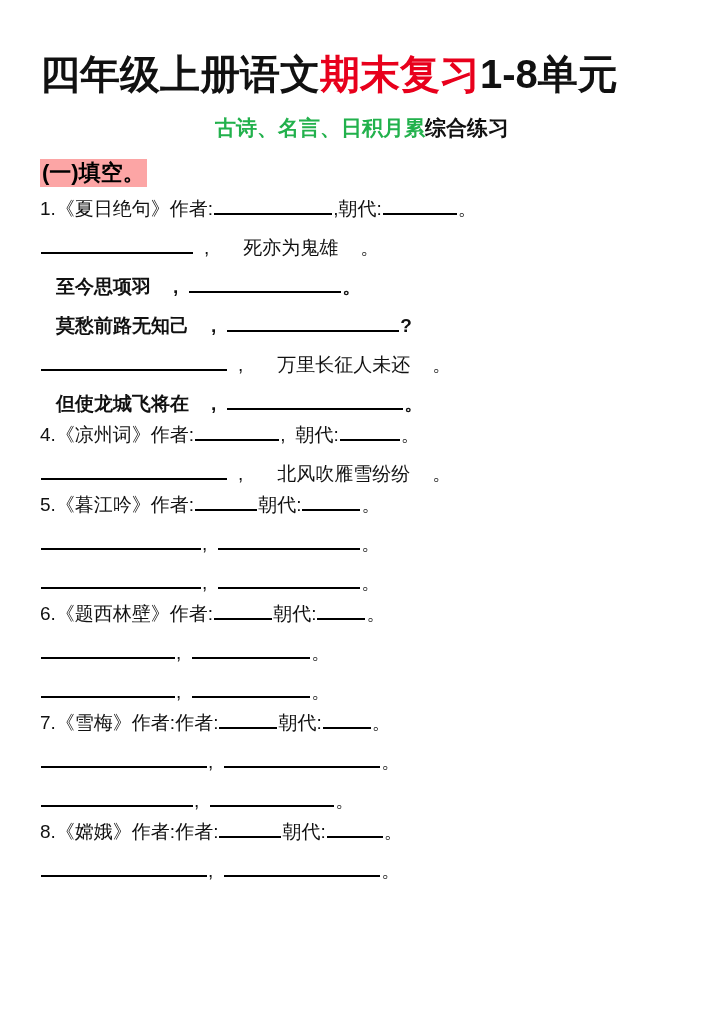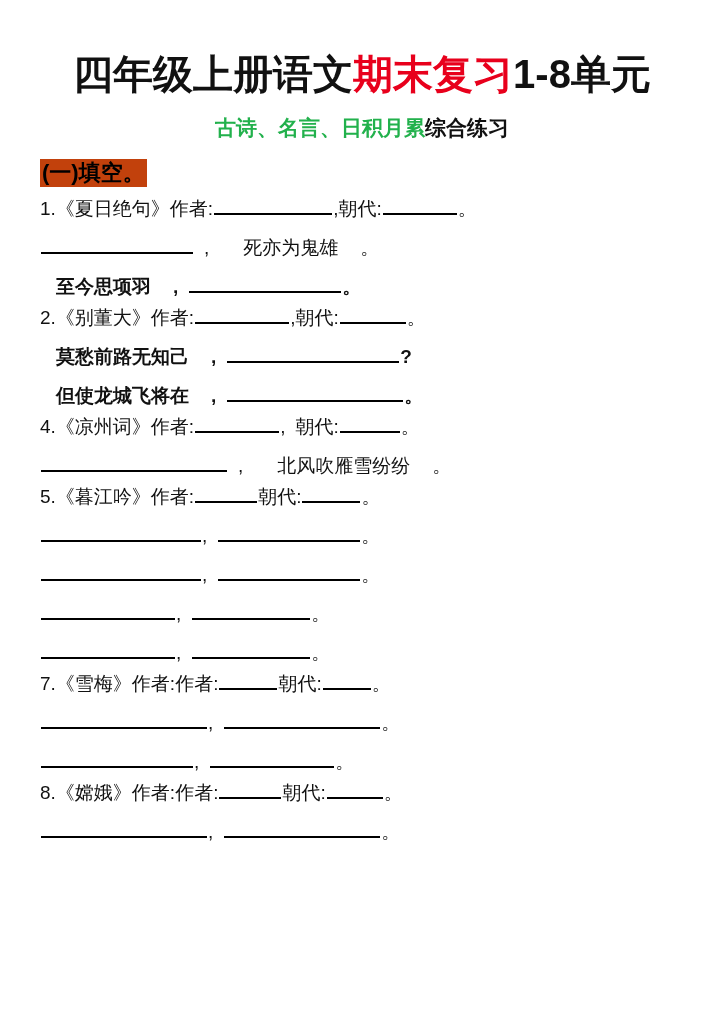--- a/index.html
+++ b/index.html
@@ -19,21 +19,21 @@
   .page {
     position: relative;
     width: 724px;
     height: 1024px;
     box-sizing: border-box;
     padding: 0 40px;
   }
 
   
   .doc-title {
-    text-align: center;
+    text-align: left;
     font-size: 40px;
     font-weight: 700;
     letter-spacing: 0px;
     line-height: 1.1;
     margin: 0;
     padding-top: 52px;
     white-space: nowrap;
   }
   .doc-title .seg-red { color: #e8001c; }
   .doc-title .seg-black { color: #111111; }
@@ -52,21 +52,21 @@
 
   
   .section-head {
     margin: 0;
     padding-top: 20px;
     font-size: 22px;
     font-weight: 700;
     line-height: 1.25;
   }
   .section-head .hl {
-    background: #c2410c;
+    background: #fca5a5;
     padding: 1px 2px 2px 2px;
   }
 
   
   .qlist {
     margin: 0;
     padding: 0;
     list-style: none;
   }
   .line {
@@ -106,39 +106,40 @@
   <div class="section-head"><span class="hl">(一)填空。</span></div>
 
   <div class="qlist">
 
     <div class="line head"><span>1.</span><span>《夏日绝句》</span><span>作者:</span><span class="blank" style="width:118px"></span><span>,</span><span>朝代:</span><span class="blank" style="width:74px"></span><span class="period">。</span></div>
 
     <div class="line verse"><span class="blank" style="width:152px"></span><span class="gap-s"></span><span>,</span><span class="gap-l"></span><span>死亦为鬼雄</span><span class="gap-m"></span><span class="period">。</span></div>
 
     <div class="line verse indent-1"><span>至今思项羽</span><span class="gap-m"></span><span>,</span><span class="gap-s"></span><span class="blank" style="width:152px"></span><span class="period">。</span></div>
 
-    <div class="line head"><span>2.</span><span>《别董大》</span><span>作者:</span><span class="blank" style="width:94px"></span><span>,</span><span>朝代:</span><span class="blank" style="width:66px"></span><span class="period">。</span></div>
 
 
     <div class="line verse indent-1"><span>莫愁前路无知己</span><span class="gap-m"></span><span>,</span><span class="gap-s"></span><span class="blank" style="width:172px"></span><span class="period">?</span></div>
 
 
+    <div class="line verse"><span class="blank" style="width:186px"></span><span class="gap-s"></span><span>,</span><span class="gap-l"></span><span>万里长征人未还</span><span class="gap-m"></span><span class="period">。</span></div>
 
     <div class="line verse indent-1"><span>但使龙城飞将在</span><span class="gap-m"></span><span>,</span><span class="gap-s"></span><span class="blank" style="width:176px"></span><span class="period">。</span></div>
 
     <div class="line head"><span>4.</span><span>《凉州词》</span><span>作者:</span><span class="blank" style="width:84px"></span><span>,</span><span class="gap-s"></span><span>朝代:</span><span class="blank" style="width:60px"></span><span class="period">。</span></div>
 
     <div class="line verse"><span class="blank" style="width:186px"></span><span class="gap-s"></span><span>,</span><span class="gap-l"></span><span>北风吹雁雪纷纷</span><span class="gap-m"></span><span class="period">。</span></div>
 
     <div class="line head"><span>5.</span><span>《暮江吟》</span><span>作者:</span><span class="blank" style="width:62px"></span><span>朝代:</span><span class="blank" style="width:58px"></span><span class="period">。</span></div>
 
     <div class="line verse"><span class="blank" style="width:160px"></span><span>,</span><span class="gap-s"></span><span class="blank" style="width:142px"></span><span class="period">。</span></div>
 
     <div class="line verse"><span class="blank" style="width:160px"></span><span>,</span><span class="gap-s"></span><span class="blank" style="width:142px"></span><span class="period">。</span></div>
 
+    <div class="line head"><span>6.</span><span>《题西林壁》</span><span>作者:</span><span class="blank" style="width:58px"></span><span>朝代:</span><span class="blank" style="width:48px"></span><span class="period">。</span></div>
 
     <div class="line verse"><span class="blank" style="width:134px"></span><span>,</span><span class="gap-s"></span><span class="blank" style="width:118px"></span><span class="period">。</span></div>
 
     <div class="line verse"><span class="blank" style="width:134px"></span><span>,</span><span class="gap-s"></span><span class="blank" style="width:118px"></span><span class="period">。</span></div>
 
     <div class="line head"><span>7.</span><span>《雪梅》</span><span>作者:作者:</span><span class="blank" style="width:58px"></span><span>朝代:</span><span class="blank" style="width:48px"></span><span class="period">。</span></div>
 
     <div class="line verse"><span class="blank" style="width:166px"></span><span>,</span><span class="gap-s"></span><span class="blank" style="width:156px"></span><span class="period">。</span></div>
 
     <div class="line verse"><span class="blank" style="width:152px"></span><span>,</span><span class="gap-s"></span><span class="blank" style="width:124px"></span><span class="period">。</span></div>

